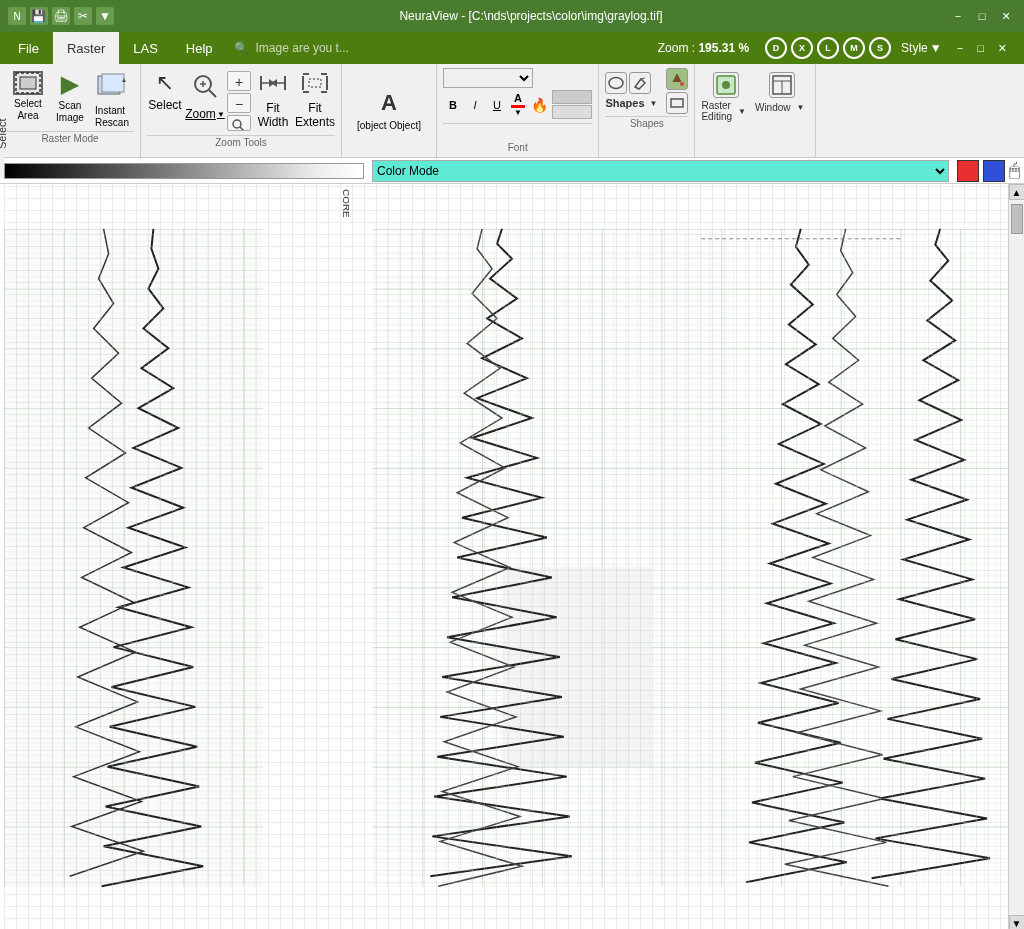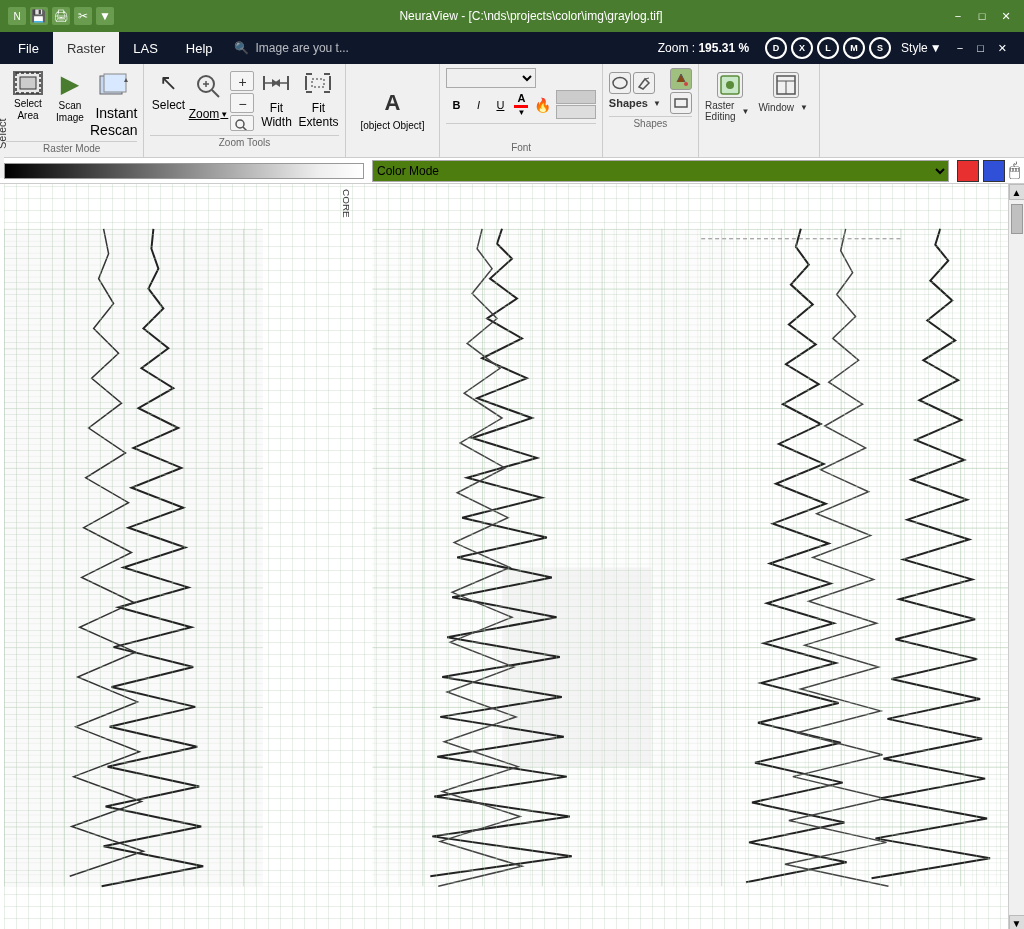--- a/index.html
+++ b/index.html
@@ -16,21 +16,21 @@
       color: white;
     }
     #title-bar .left-icons { display: flex; align-items: center; gap: 4px; }
     #title-bar .title { flex: 1; text-align: center; font-size: 12px; color: white; }
     #title-bar .win-controls { display: flex; gap: 4px; }
     .title-icon { width: 18px; height: 18px; background: #6a9c4f; border-radius: 2px; display: inline-flex; align-items: center; justify-content: center; color: white; font-size: 10px; }
     .win-btn { width: 20px; height: 18px; background: transparent; border: none; color: white; cursor: pointer; font-size: 11px; display: flex; align-items: center; justify-content: center; }
 
     
     #menu-bar {
-      background: #0f172a;
+      background: #4d7c0f;
       height: 32px;
       display: flex;
       align-items: stretch;
       padding: 0 4px;
     }
     .menu-item {
       padding: 0 14px;
       color: white;
       display: flex;
       align-items: center;
@@ -167,21 +167,21 @@
       width: 360px;
       height: 16px;
       background: linear-gradient(to right, #000, #222, #444, #666, #888, #aaa, #ccc, #eee, #fff);
       border: 1px solid #999;
     }
     .color-mode-select {
       flex: 1;
       height: 22px;
       font-size: 12px;
       border: 1px solid #aaa;
-      background: #4d7c0f;
+      background: #5eead4;
     }
     .color-picker-btns { display: flex; gap: 4px; align-items: center; }
     .color-swatch { width: 22px; height: 22px; border: 1px solid #666; cursor: pointer; }
     .cursor-icon { font-size: 18px; cursor: pointer; }
 
     
     #main { display: flex; height: calc(929px - 32px - 32px - 68px - 26px - 24px); background: white; }
     #canvas-area {
       flex: 1;
       overflow: hidden;
@@ -354,21 +354,21 @@
         <div style="display:flex; flex-direction:column; align-items:center;">
           <button class="tb-btn" style="min-width:44px;">
             <span class="icon">
               <svg width="32" height="26" viewBox="0 0 32 26">
                   <rect x="2" y="4" width="22" height="18" fill="#c8d8f0" stroke="#666" stroke-width="1"></rect>
                   <rect x="6" y="2" width="22" height="18" fill="#d8e8ff" stroke="#888" stroke-width="1"></rect>
                   <path d="M26 10 L30 10 L28 6 Z" fill="#555"></path>
                 </svg>
             </span>
           </button>
-          <span class="label" style="font-size:14px; text-align:right; line-height:1.2;">Instant<br>Rescan</span>
+          <span class="label" style="font-size:10px; text-align:left; line-height:1.2;">Instant<br>Rescan</span>
         </div>
       </div>
       <div class="toolbar-group-label" style="border-top:1px solid #ccc; margin-top:2px; padding-top:1px;">Raster Mode</div>
     </div>
   </div>
 
   <div class="toolbar-group" style="flex-direction:column;">
     <div class="toolbar-group-inner">
 
       <div style="display:flex; flex-direction:column; align-items:center;">

